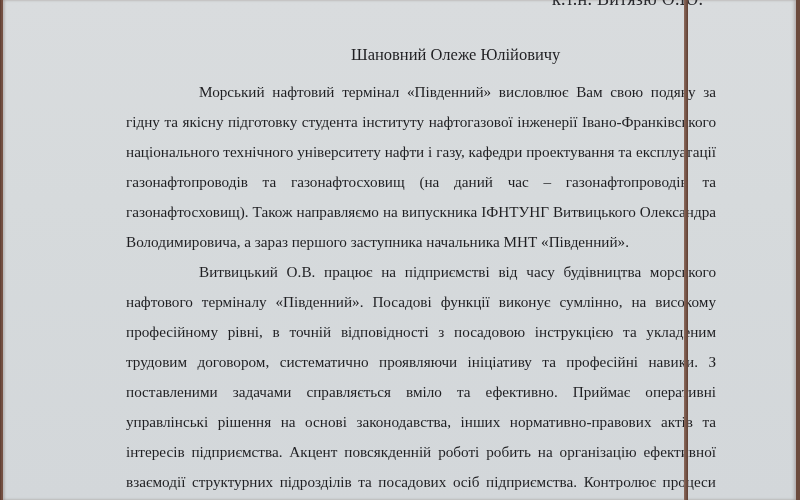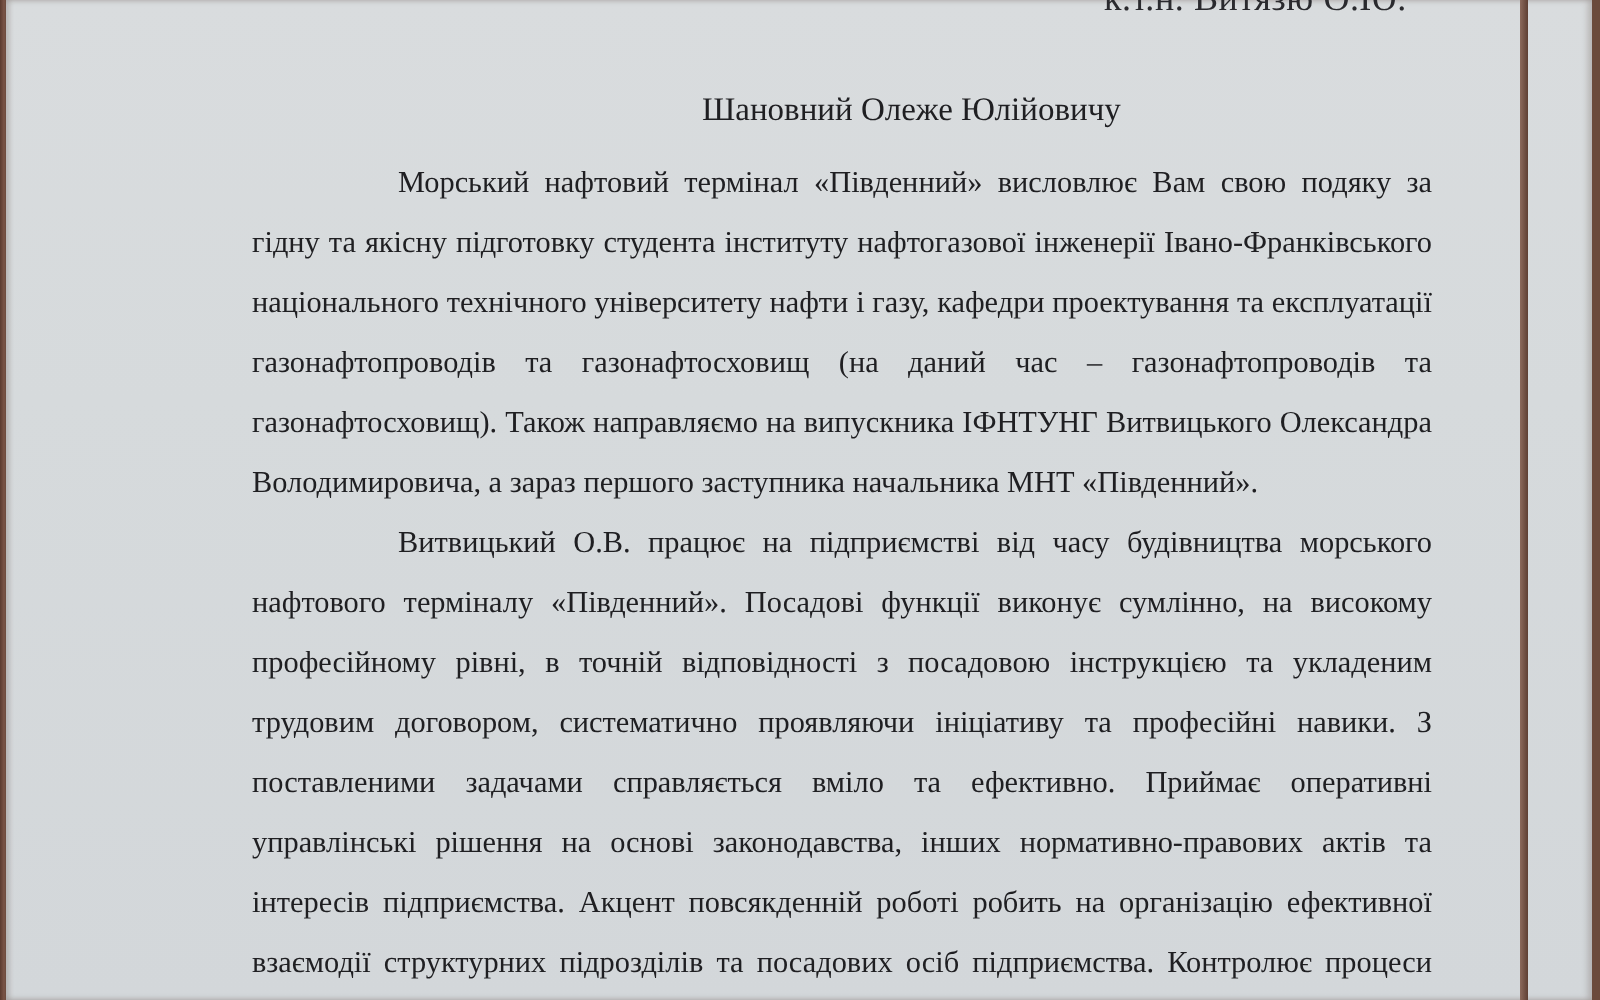--- a/index.html
+++ b/index.html
@@ -5,21 +5,21 @@
     html, body {
       margin: 0;
       padding: 0;
       width: 800px;
       height: 500px;
       overflow: hidden;
       background: #6b4a3c;
     }
     .photo {
       position: relative;
-      width: 764px;
+      width: 688px;
       height: 500px;
       background: linear-gradient(90deg, #5a3a2e 0px, #7a5446 2px, transparent 3px),
                   #6b4a3c;
     }
     .paper {
       position: absolute;
       left: 3px;
       top: 0;
       width: 793px;
       height: 500px;

